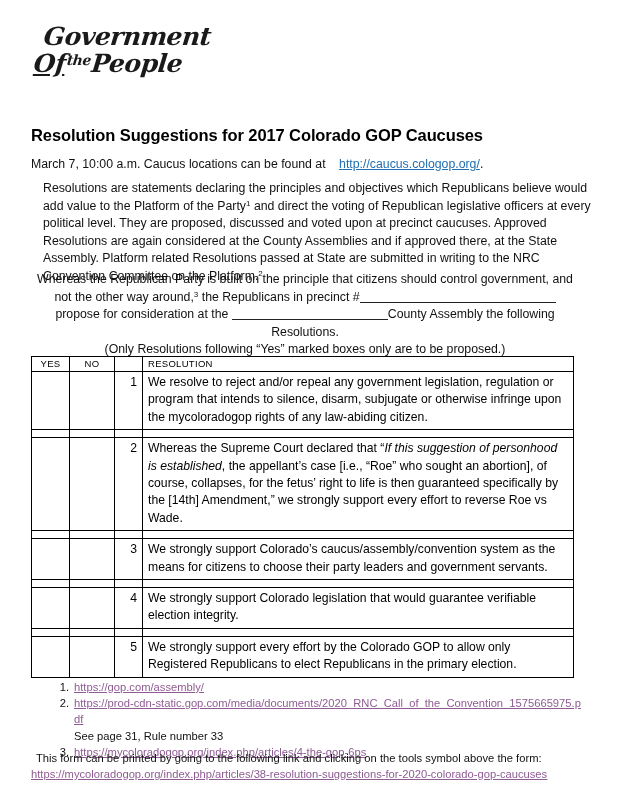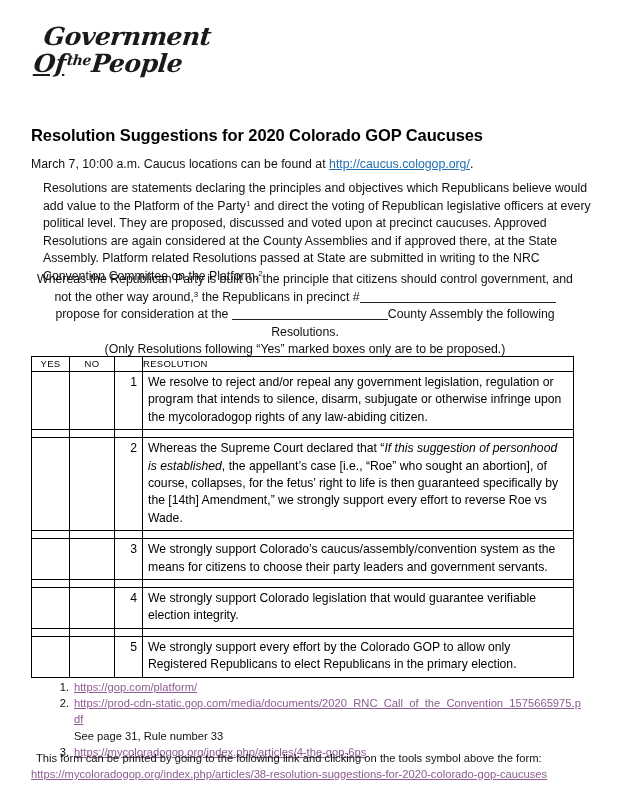--- a/index.html
+++ b/index.html
@@ -94,20 +94,21 @@
     color: #111111;
     width: 548px;
   }
   .line-date { top: 156px; }
   .para-1 { top: 180px; margin-left: 12px; }
   .para-2 { top: 271px; text-align: center; }
 
   a.link-blue {
     color: #1f6fb2;
     text-decoration: underline;
+    margin-left: 10px;
   }
   a.link-purple {
     color: #8e5b93;
     text-decoration: underline;
     word-break: break-all;
   }
   sup {
     font-size: 8px;
     vertical-align: 4px;
     line-height: 0;
@@ -140,21 +141,21 @@
   .col-num { width: 28px; }
   .col-res { width: 431px; }
 
   .hdr td {
     font-size: 9.5px;
     letter-spacing: 0.3px;
     height: 14px;
     line-height: 14px;
   }
   .hdr .c-yes, .hdr .c-no { text-align: center; }
-  .hdr .c-res { }
+  .hdr .c-res { padding-left: 5px; }
 
   .res-row td {
     font-size: 12.2px;
     line-height: 17.4px;
   }
   .res-row .c-num {
     text-align: right;
     padding-right: 5px;
     padding-top: 2px;
   }
@@ -227,21 +228,21 @@
 
   <div class="logo-block">
     <div class="logo-script">
       <span class="logo-line1">Government</span>
       <span class="logo-line2">
         <span class="logo-of">Of</span><span class="logo-the">the</span><span>People</span>
       </span>
     </div>
   </div>
 
-  <div class="doc-title">Resolution Suggestions for 2020 Colorado GOP Caucuses</div>
+  <div class="doc-title">Resolution Suggestions for 2017 Colorado GOP Caucuses</div>
 
   <div class="body-text line-date"><span>March 7, 10:00 a.m.  Caucus locations can be found at </span><a class="link-blue" href="#">http://caucus.cologop.org/</a><span>.</span></div>
 
   <div class="body-text para-1"><span>Resolutions are statements declaring the principles and objectives which Republicans believe would add value to the Platform of the Party</span><sup>1</sup><span> and direct the voting of Republican legislative officers at every political level. They are proposed, discussed and voted upon at precinct caucuses.  Approved Resolutions are again considered at the County Assemblies and if approved there, at the State Assembly.  Platform related Resolutions passed at State are submitted in writing to the NRC Convention Committee on the Platform.</span><sup>2</sup></div>
 
   <div class="body-text para-2"><span>Whereas the Republican Party is built on the principle that citizens should control government, and not the other way around,</span><sup>3</sup><span> the Republicans in precinct #</span><span class="blank-line blank-precinct"></span><span> propose for consideration at the </span><span class="blank-line blank-county"></span><span>County Assembly the following Resolutions.</span><br><span>(Only Resolutions following “Yes” marked boxes only are to be proposed.)</span></div>
 
   <table class="res-table">
     <colgroup>
       <col class="col-yes">
@@ -314,21 +315,21 @@
         <td class="c-no"></td>
         <td class="c-num">5</td>
         <td class="c-text">We strongly support every effort by the Colorado GOP to allow only Registered Republicans to elect Republicans in the primary election.</td>
       </tr>
     </tbody>
   </table>
 
   <div class="footnotes">
     <div class="fn-item">
       <span class="fn-num">1.</span>
-      <a class="link-purple" href="#">https://gop.com/platform/</a>
+      <a class="link-purple" href="#">https://gop.com/assembly/</a>
     </div>
     <div class="fn-item">
       <span class="fn-num">2.</span>
       <a class="link-purple" href="#">https://prod-cdn-static.gop.com/media/documents/2020_RNC_Call_of_the_Convention_1575665975.pdf</a>
     </div>
     <div class="fn-sub">See page 31, Rule number 33</div>
     <div class="fn-item">
       <span class="fn-num">3.</span>
       <a class="link-purple" href="#">https://mycoloradogop.org/index.php/articles/4-the-gop-6ps</a>
     </div>

